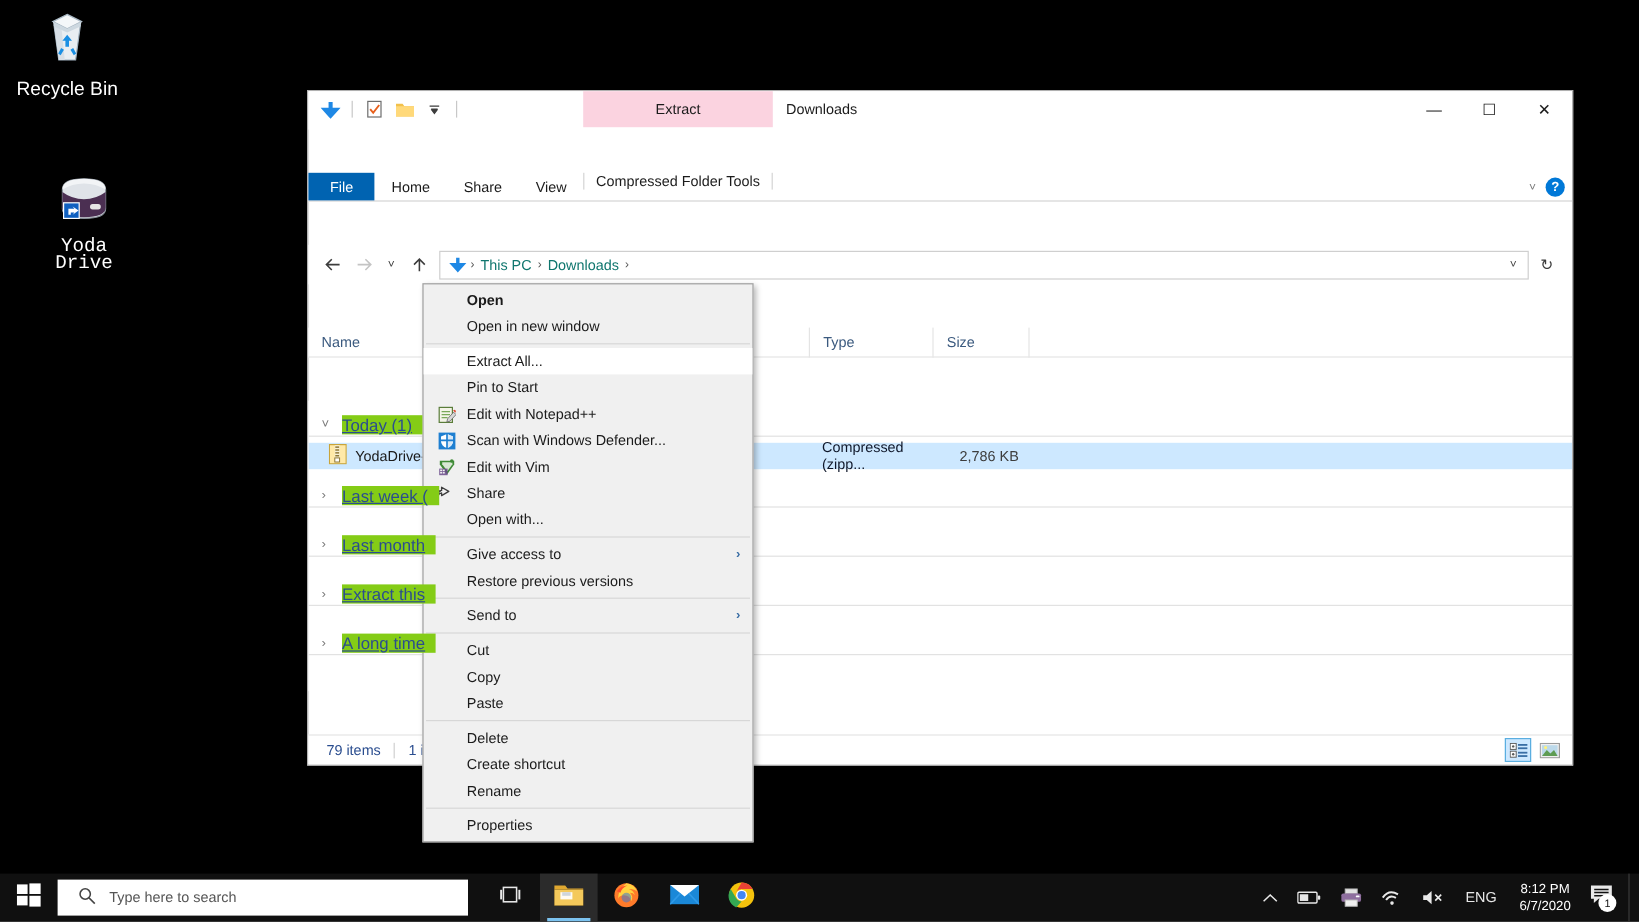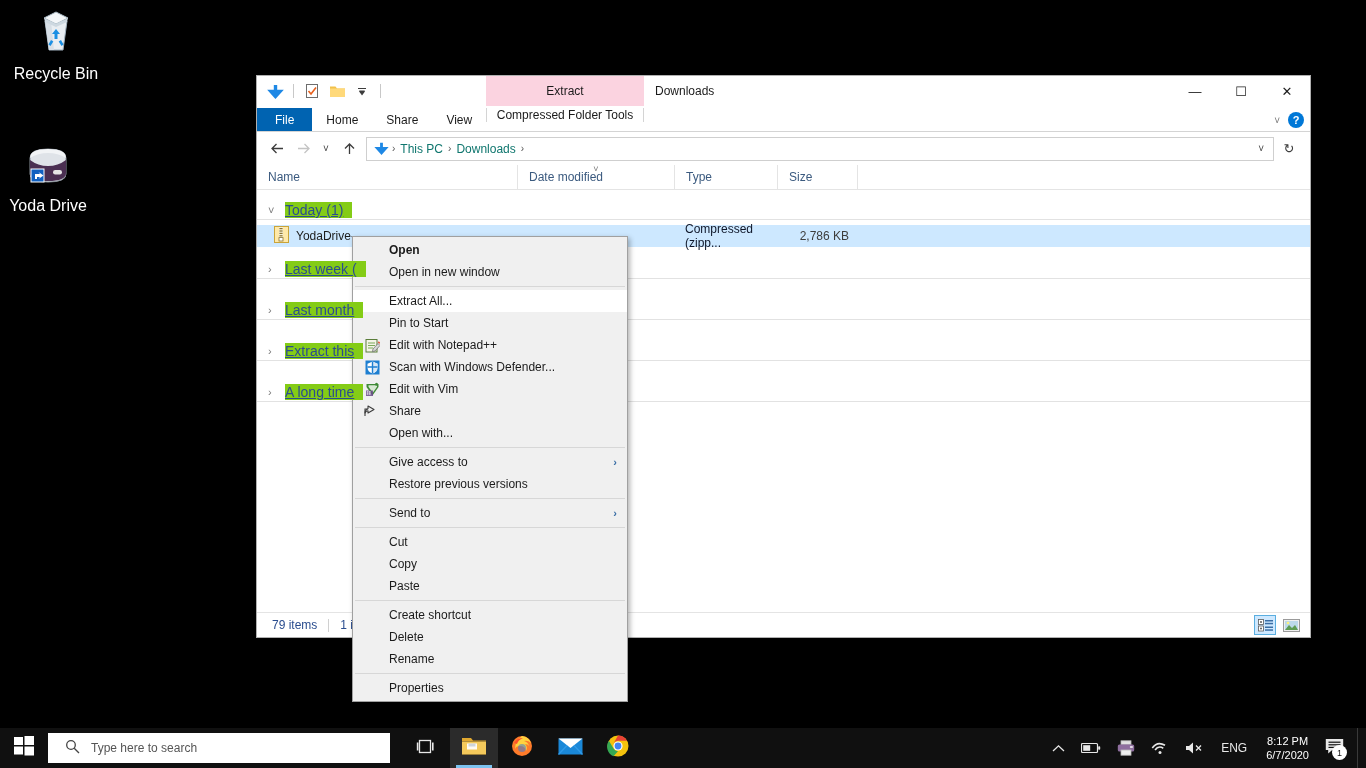--- a/index.html
+++ b/index.html
@@ -22,21 +22,21 @@
     text-shadow: 1px 1px 2px #000, 0 0 3px #000;
   }
 
   
   #explorer {
     position: absolute; left: 256px; top: 75px;
     width: 1055px; height: 563px;
     background: #fff;
     border: 1px solid #b0b0b0;
     box-shadow: 0 0 14px rgba(0,0,0,.45);
-    display: flex; flex-direction: column;
+    display: flex; flex-direction: column; gap: 36px;
   }
   
   .titlebar {
     height: 32px; background: #fff; display: flex; align-items: flex-start;
     position: relative; flex: 0 0 auto;
   }
   .qat { display: flex; align-items: center; height: 30px; padding-left: 7px; gap: 3px; }
   .qat .sep { width: 1px; height: 14px; background: #c8c8c8; margin: 0 4px; }
   .qat-btn { width: 22px; height: 22px; display: flex; align-items: center; justify-content: center; }
   .contextual-tab-title {
@@ -198,21 +198,21 @@
         <g fill="#1a8fe3">
           <path d="M24 21 l4 5 h-2.5 v5 h-3 v-5 H20 Z"></path>
           <path d="M19 32 l-2.5 4.5 2 1.5 2.8 -4.5 Z"></path>
           <path d="M29 32 l2.5 4.5 -2 1.5 -2.8 -4.5 Z"></path>
         </g>
       </svg>
     </span>
     <span class="label">Recycle Bin</span>
   </div>
 
-  <div class="desk-icon" style="left:3px; top:142px;">
+  <div class="desk-icon" style="left:25px; top:142px;font-family:Liberation Mono, monospace;">
     <span class="glyph">
       <svg width="52" height="46" viewBox="0 0 52 46">
         <path d="M8 16 q0 -9 18 -9 q18 0 18 9 v16 q0 8 -18 8 q-18 0 -18 -8 Z" fill="#dfe3e8" stroke="#8a929b" stroke-width="1"></path>
         <path d="M8 18 q8 6 18 6 q10 0 18 -6 v13 q0 8 -18 8 q-18 0 -18 -8 Z" fill="#4b2f52"></path>
         <rect x="31" y="28" width="9" height="4.5" rx="2.2" fill="#e6e6e6"></rect>
         <path d="M8 16 q0 -9 18 -9 q18 0 18 9 q-8 -5 -18 -5 q-10 0 -18 5 Z" fill="#f2f4f6"></path>
         <rect x="9" y="27" width="13" height="13" fill="#1060c0" stroke="#fff" stroke-width="1"></rect>
         <path d="M13 37 l0 -5 l5 0 l-1.5 -2 l5 3.5 l-5 3.5 l1.5 -2 l-3 0 l0 2 Z" fill="#fff"></path>
       </svg>
     </span>
@@ -513,25 +513,25 @@
     <span class="ctx-label">Copy</span>
   </div>
   <div class="ctx-item">
     <span class="ctx-ico"></span>
     <span class="ctx-label">Paste</span>
   </div>
   <div class="ctx-sep"></div>
 
   <div class="ctx-item">
     <span class="ctx-ico"></span>
+    <span class="ctx-label">Delete</span>
+  </div>
+  <div class="ctx-item">
+    <span class="ctx-ico"></span>
     <span class="ctx-label">Create shortcut</span>
-  </div>
-  <div class="ctx-item">
-    <span class="ctx-ico"></span>
-    <span class="ctx-label">Delete</span>
   </div>
   <div class="ctx-item">
     <span class="ctx-ico"></span>
     <span class="ctx-label">Rename</span>
   </div>
   <div class="ctx-sep"></div>
 
   <div class="ctx-item">
     <span class="ctx-ico"></span>
     <span class="ctx-label">Properties</span>

